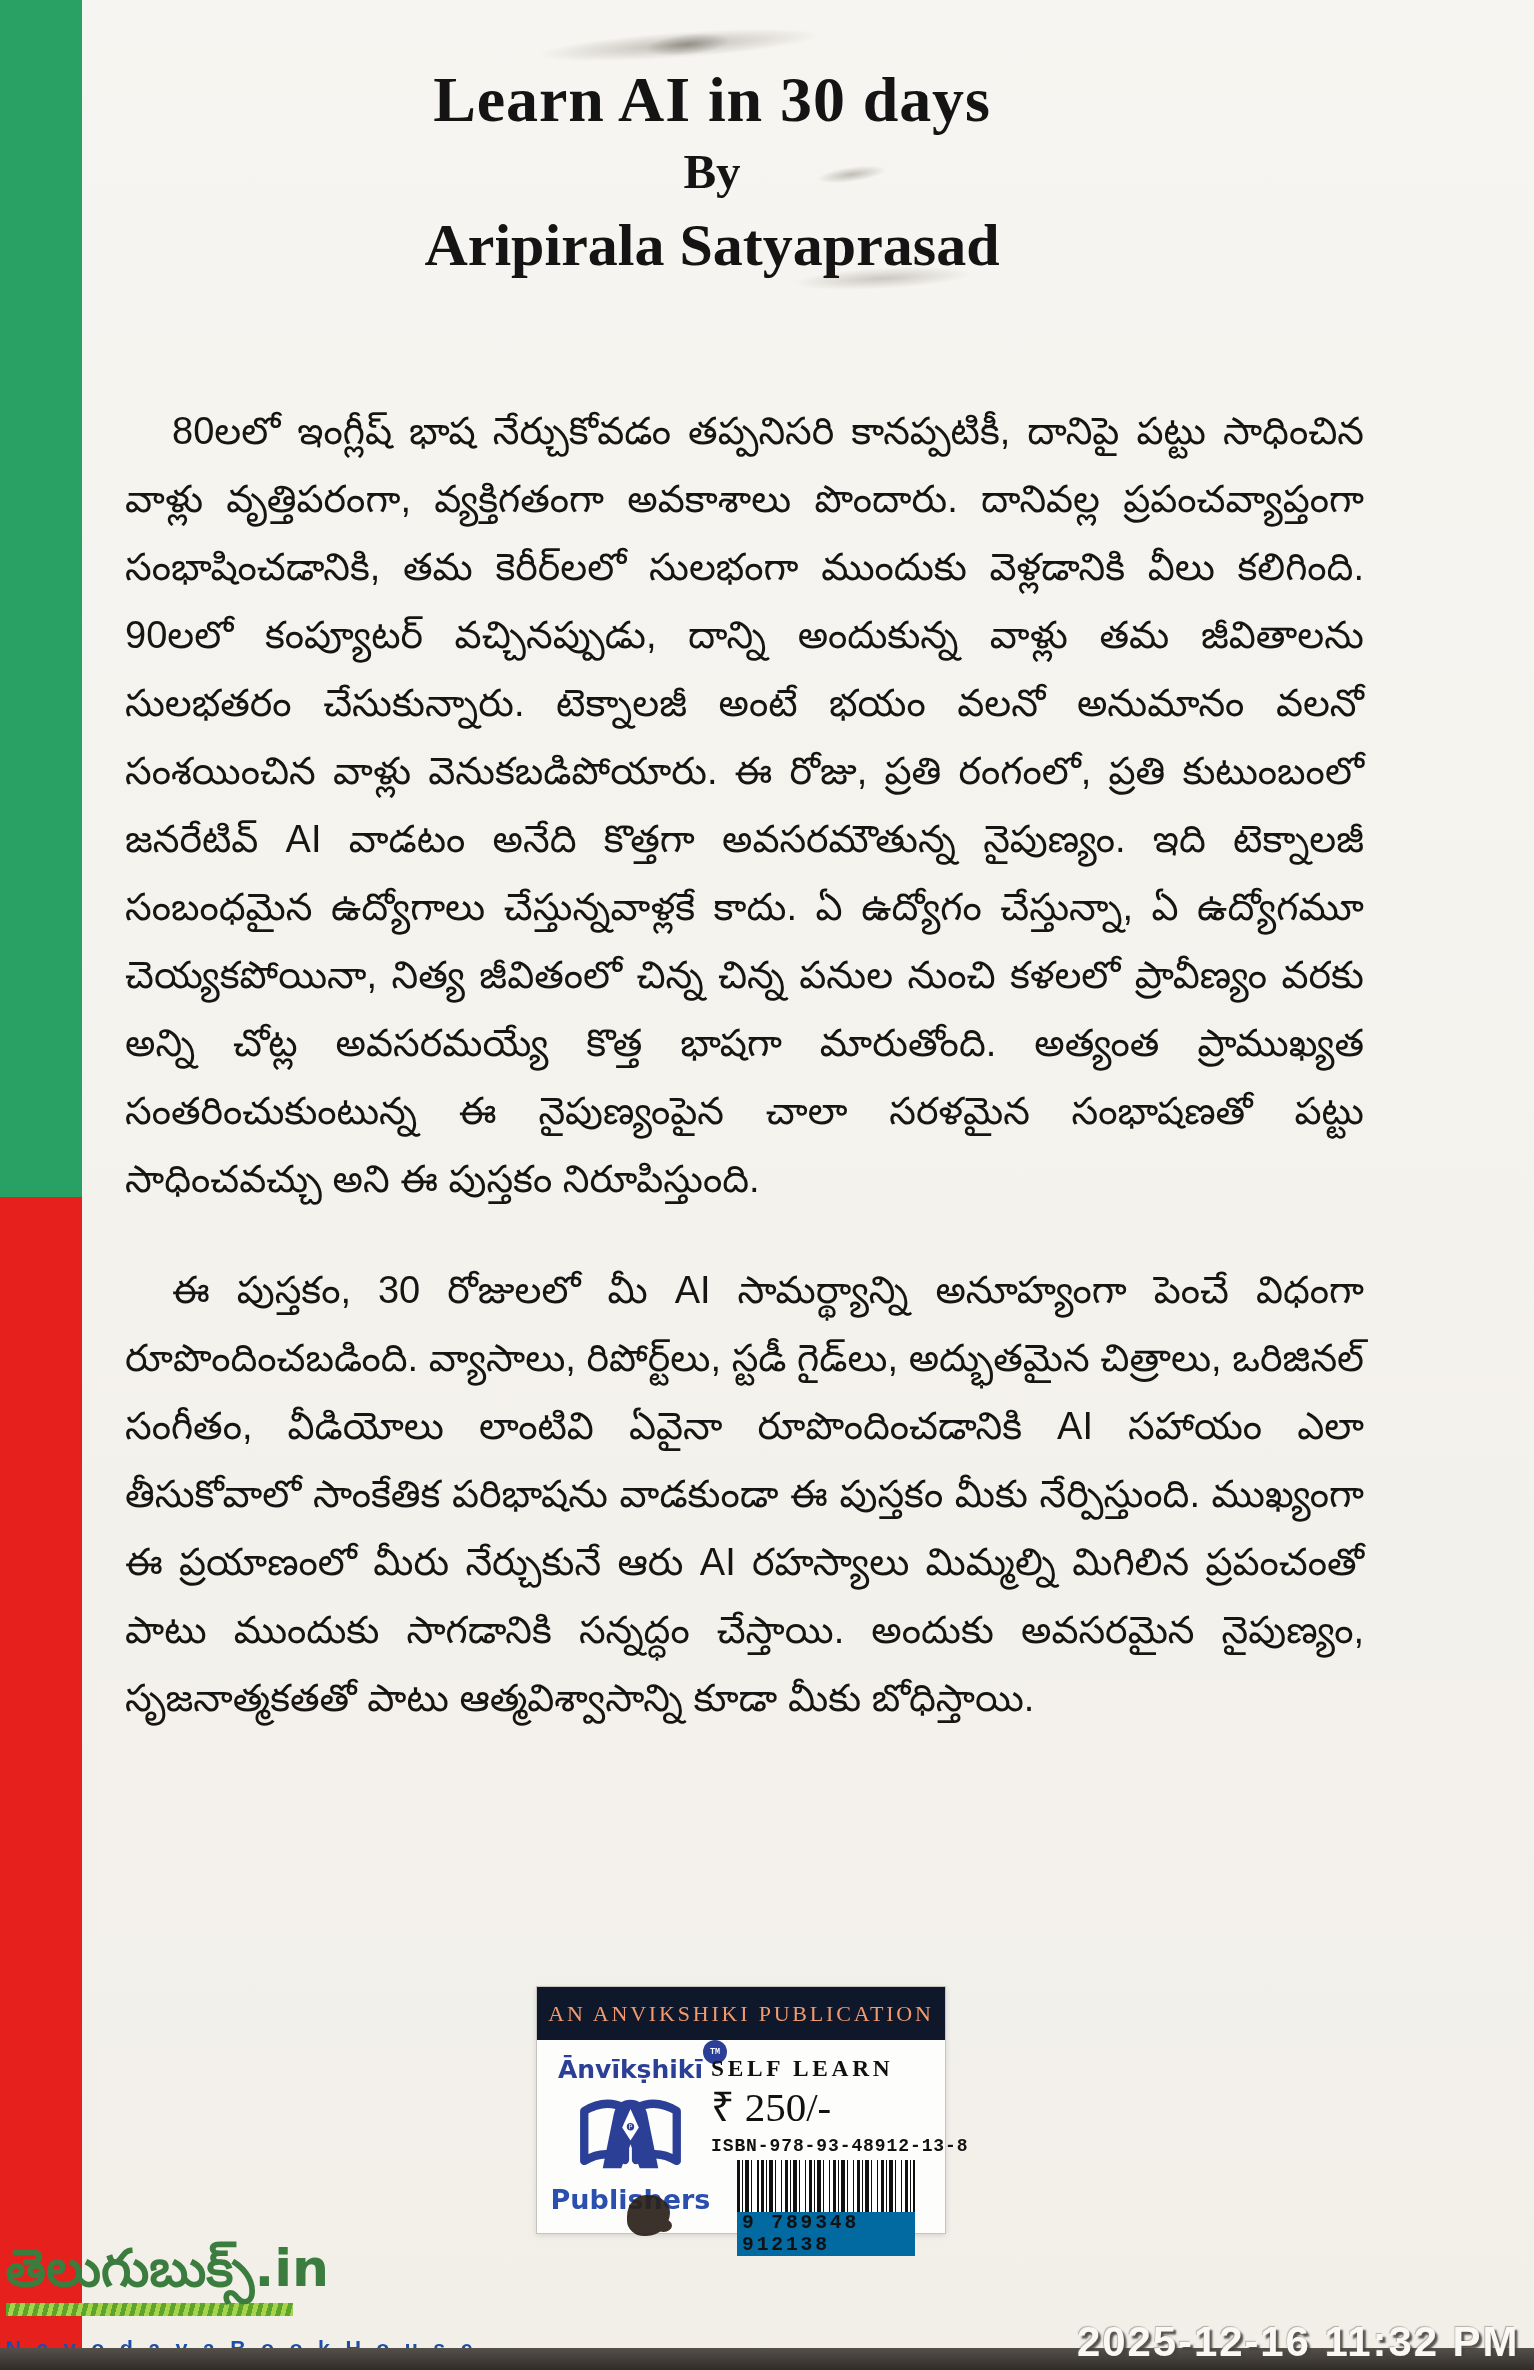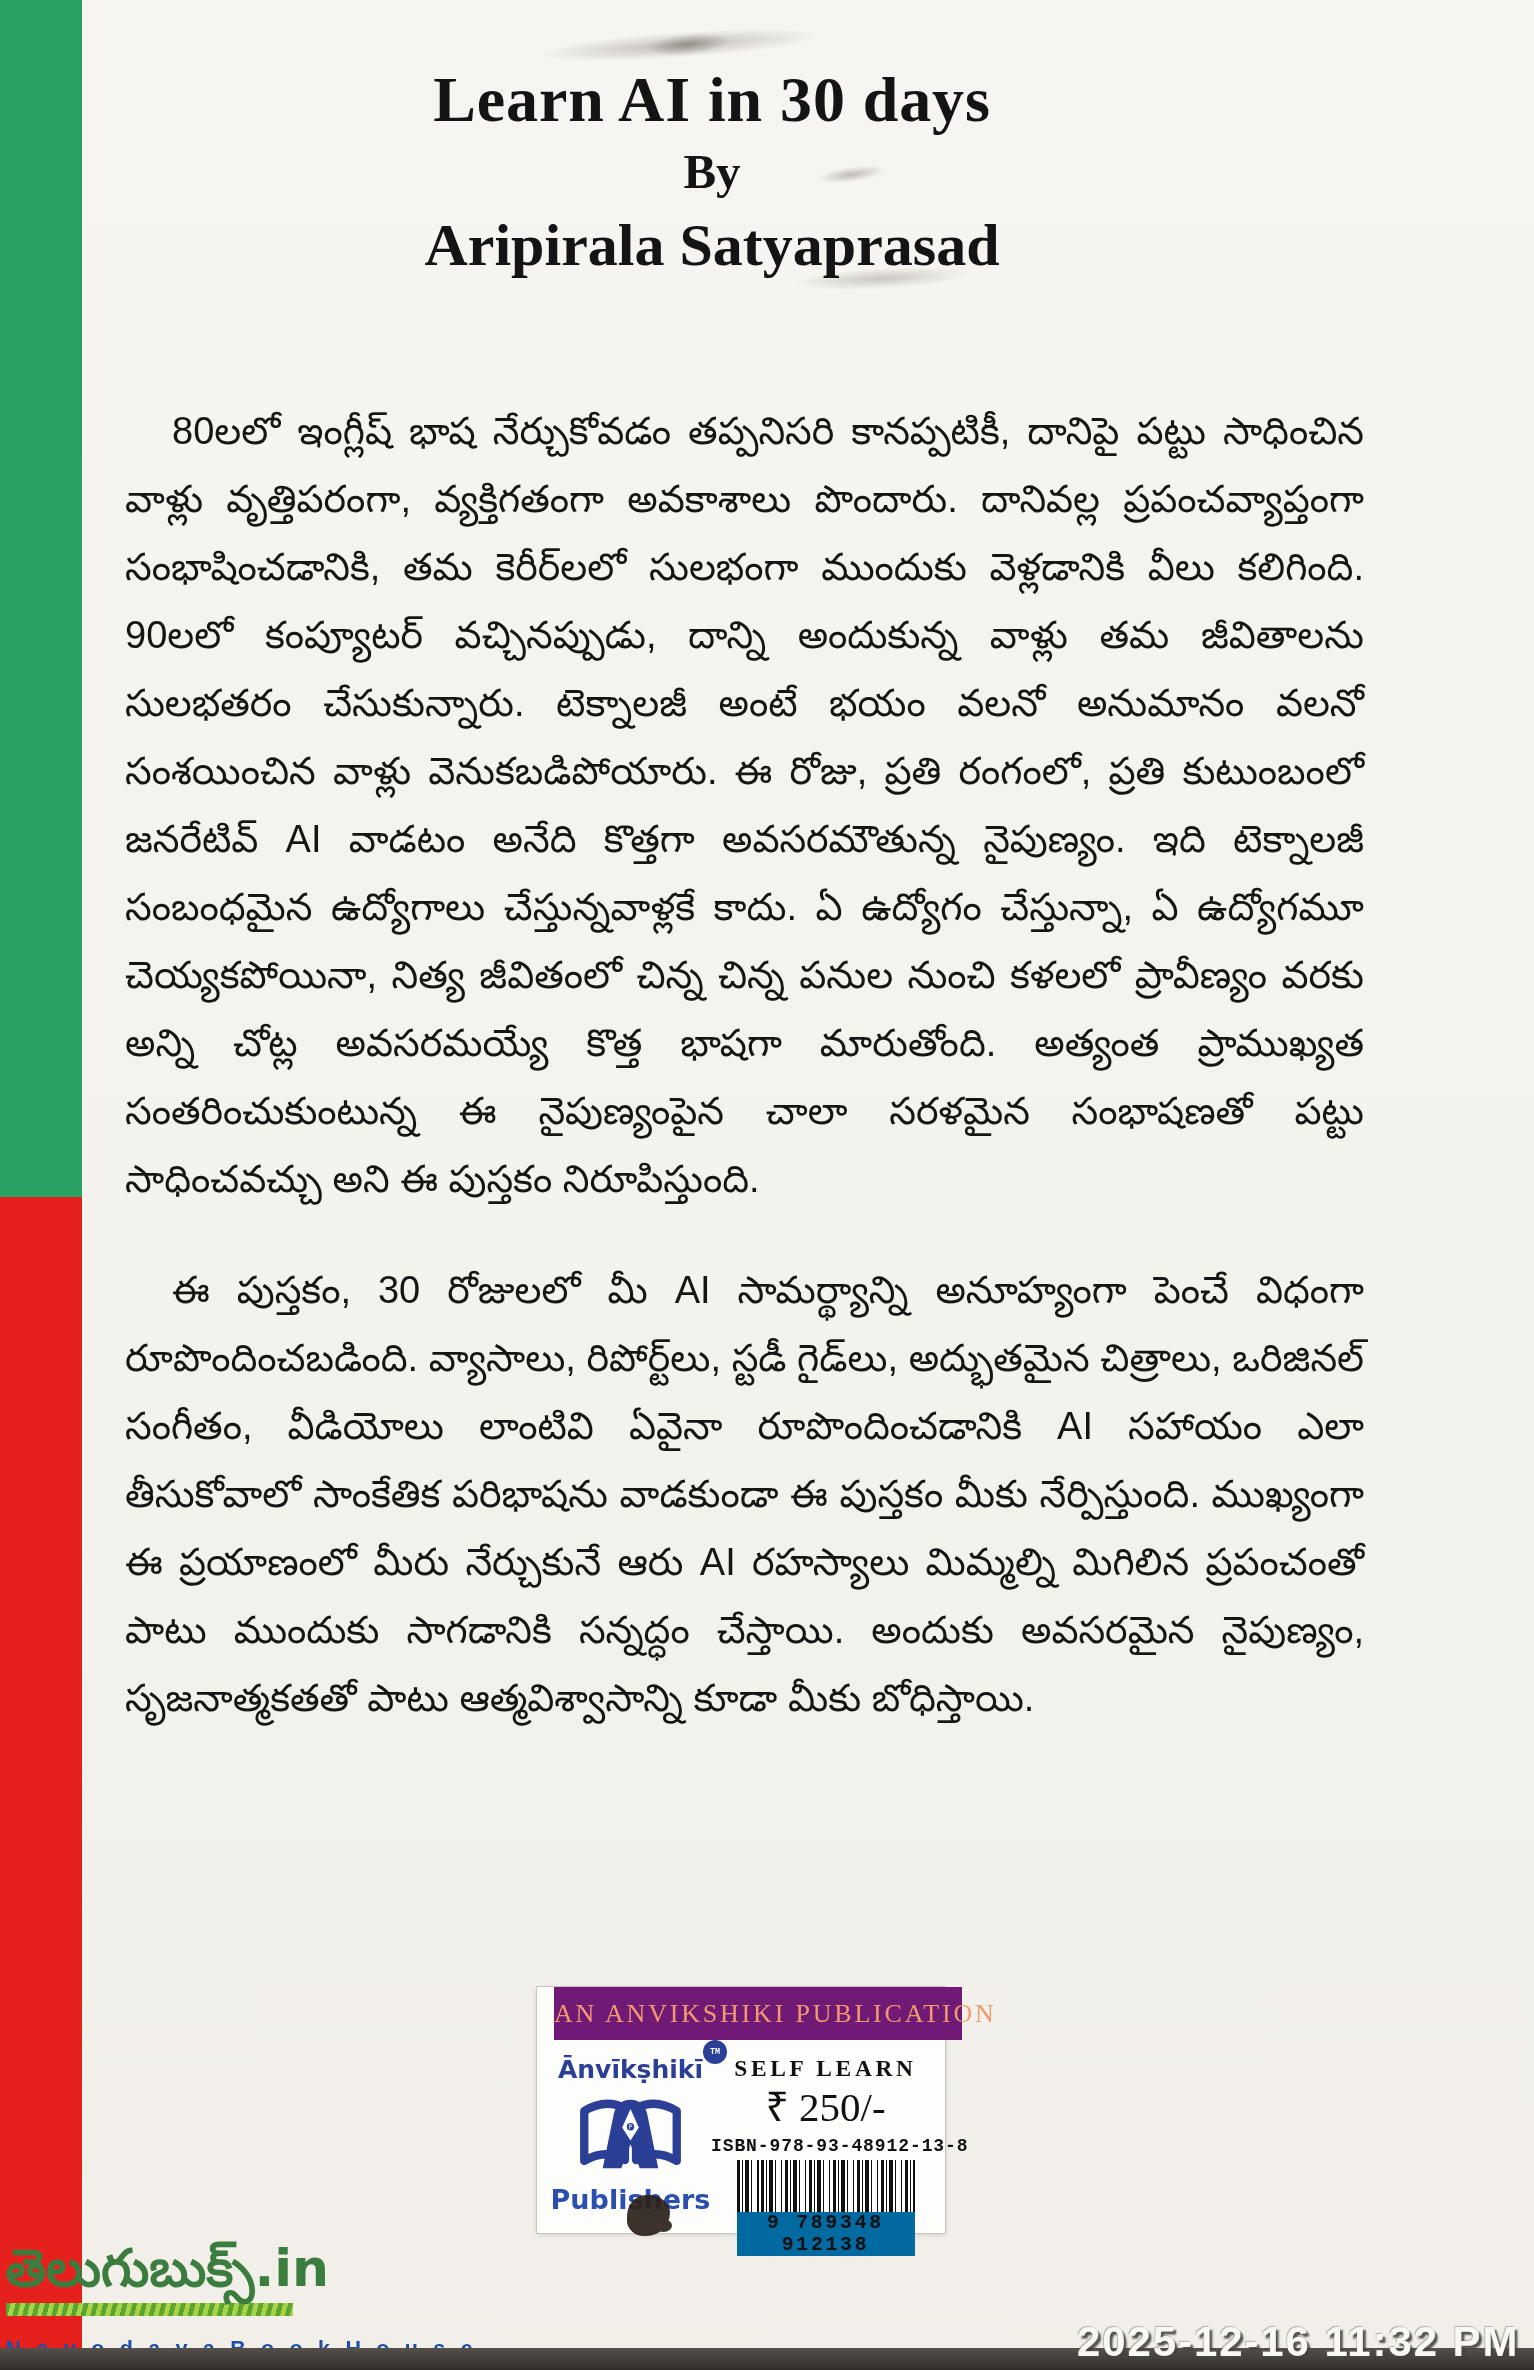--- a/index.html
+++ b/index.html
@@ -27,32 +27,32 @@
             background:radial-gradient(closest-side,#8a857d,rgba(138,133,125,0));}
   .smudge-2{left:646px;top:34px;width:84px;height:20.6px;opacity:.55;transform:rotate(-6deg);
             background:radial-gradient(closest-side,#6f6a62,rgba(111,106,98,0));}
   .smudge-3{left:793px;top:268px;width:178px;height:20.6px;opacity:.4;transform:rotate(-3deg);
             background:radial-gradient(closest-side,#8a857d,rgba(138,133,125,0));}
   .smudge-4{left:817px;top:167px;width:69px;height:15px;opacity:.45;transform:rotate(-8deg);
             background:radial-gradient(closest-side,#7d7870,rgba(125,120,112,0));}
   
   .pub-label{position:absolute;left:536px;top:1986px;width:408px;height:246px;background:#fdfdfc;
              border:0.9px solid #c7c4be;box-shadow:0 1.9px 5.6px rgba(0,0,0,.12);}
-  .pub-banner{position:absolute;left:17px;top:0;width:100%;height:53px;background:#701a75;
+  .pub-banner{position:absolute;left:0;top:0;width:100%;height:53px;background:#0f172a;
               color:#f29a6e;font-family:"Liberation Serif","DejaVu Serif",serif;
-              font-size:26px;letter-spacing:2.8px;text-align:center;line-height:53px;white-space:nowrap;}
+              font-size:22px;letter-spacing:2.8px;text-align:center;line-height:53px;white-space:nowrap;}
   .pub-left{position:absolute;left:13px;top:53px;width:161px;height:193px;text-align:center;color:#2b3f96;}
   .brand-word{position:relative;display:inline-block;margin-top:15px;font-size:25px;font-weight:700;
               font-family:"DejaVu Sans",sans-serif;color:#2b3f96;}
   .tm-badge{position:absolute;right:-24px;top:-15px;width:24px;height:24px;border-radius:50%;
             background:#2b3f96;color:#fff;font-size:8.4px;font-weight:700;line-height:24px;text-align:center;font-family:Liberation Mono, monospace;}
   .brand-logo{display:block;margin:3.7px auto 0;}
   .brand-publishers{margin-top:1.9px;font-size:27px;font-weight:700;color:#2b4fae;
                     font-family:"DejaVu Sans",sans-serif;}
-  .pub-right{position:absolute;left:174px;top:53px;width:229px;height:193px;text-align:center;color:#111;}
+  .pub-right{position:absolute;left:174px;top:53px;width:229px;height:193px;color:#111;}
   .pub-category{margin-top:15px;font-family:"Liberation Serif","DejaVu Serif",serif;
                 font-size:23.4px;font-weight:700;letter-spacing:3.7px;}
   .pub-price{margin-top:1.9px;font-family:Liberation Serif, serif;
              font-size:41px;font-weight:500;line-height:47px;}
   .pub-isbn{margin-top:5px;font-family:"Liberation Mono","DejaVu Sans Mono",monospace;
             font-size:18px;font-weight:700;letter-spacing:0.9px;white-space:nowrap;}
   .barcode-wrap{position:relative;margin:3.7px auto 0;width:178px;}
   .barcode-bars{height:67px;background:repeating-linear-gradient(90deg,
       #101010 0 2.8px,#fff 2.8px 4.7px,#101010 4.7px 5.6px,#fff 5.6px 8.4px,
       #101010 8.4px 12px,#fff 12px 14px,#101010 14px 15px,#fff 15px 19.7px,

